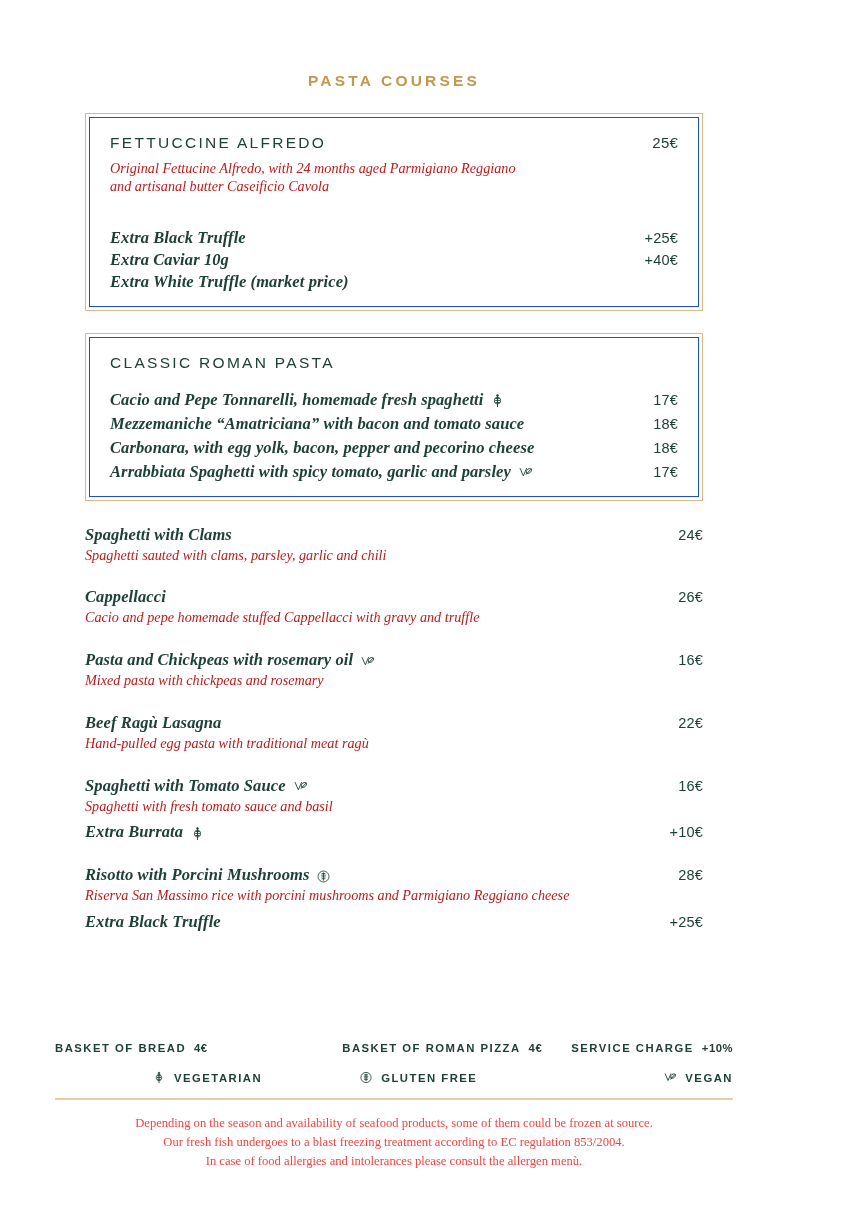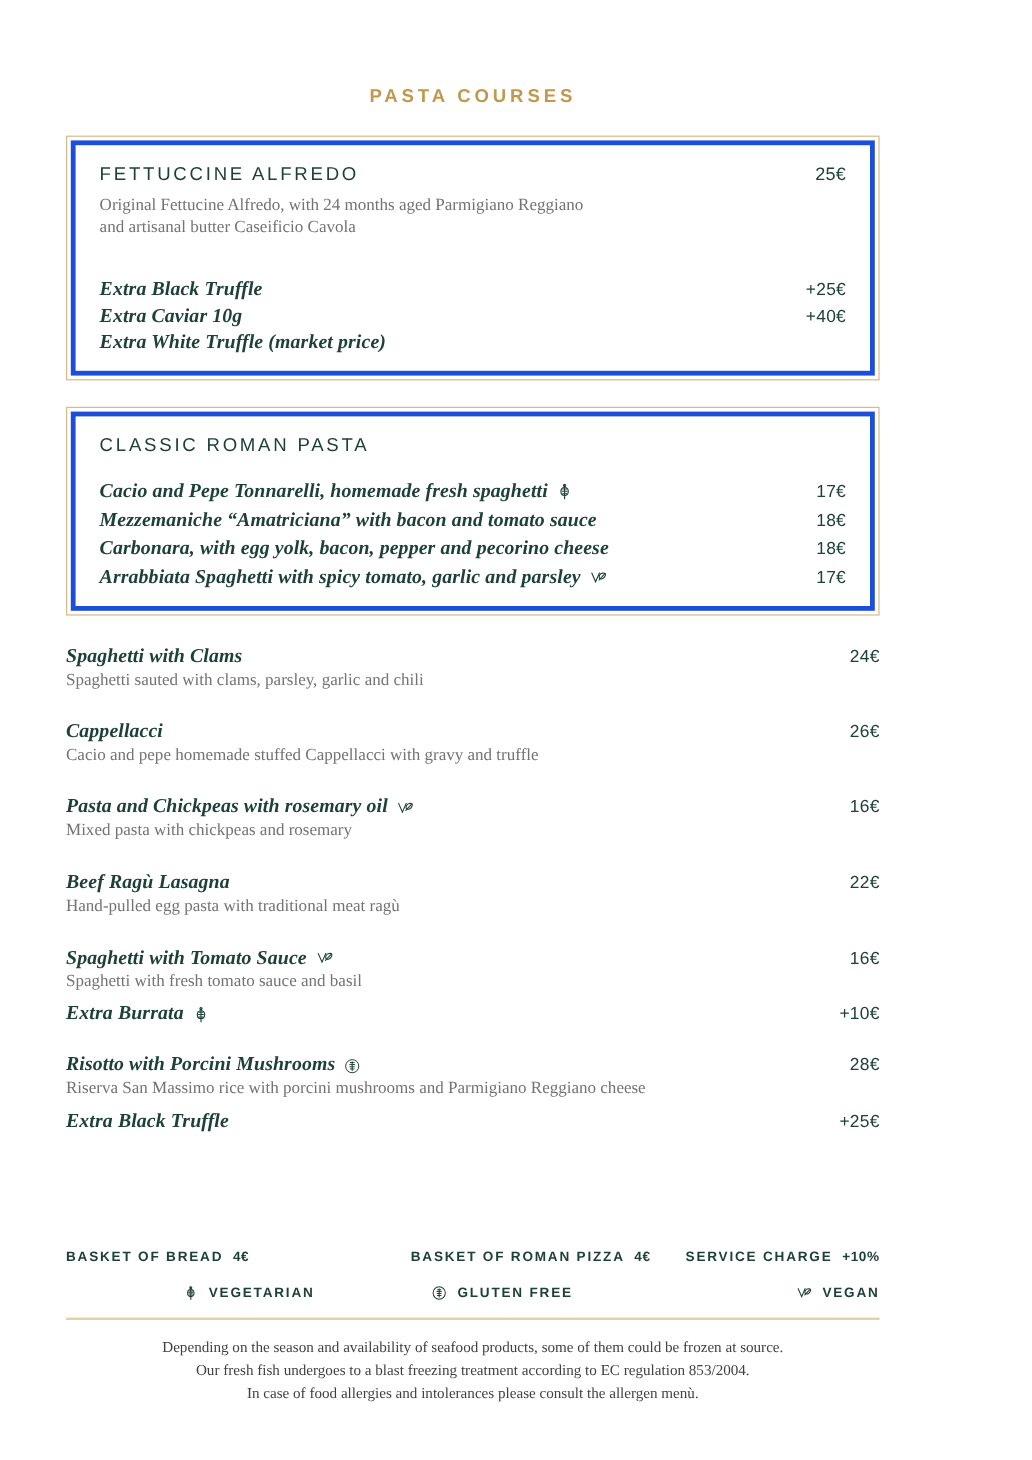--- a/index.html
+++ b/index.html
@@ -12,21 +12,21 @@
     background: #ffffff;
     font-family: "Liberation Serif", serif;
     color: #1d4038;
     overflow: hidden;
   }
   .page {
     position: relative;
     width: 788px;
     height: 1217px;
     box-sizing: border-box;
-    padding: 0 55px;
+    padding: 0 85px;
   }
 
   
   .page-title {
     text-align: center;
     color: #c2974e;
     font-family: "Liberation Sans", sans-serif;
     font-size: 15.5px;
     font-weight: bold;
     letter-spacing: 3.2px;
@@ -34,21 +34,21 @@
     margin: 0 0 23px 0;
   }
 
   
   .framed {
     border: 1px solid #d9b98a;
     padding: 3px;
     margin-bottom: 22px;
   }
   .framed-inner {
-    border: 4px solid #1d4ed8;
+    border: 1px solid #1d4ed8;
     padding: 16px 20px 14px 20px;
   }
   .section-heading {
     font-family: "Liberation Sans", sans-serif;
     font-size: 15.5px;
     font-weight: normal;
     letter-spacing: 2.3px;
     color: #1d4038;
     margin: 0;
     line-height: 1.2;
@@ -76,24 +76,25 @@
     font-family: "Liberation Sans", sans-serif;
     font-size: 14.5px;
     color: #1d4038;
     white-space: nowrap;
     padding-left: 14px;
     letter-spacing: 0.2px;
   }
   .desc {
     font-family: "Liberation Serif", serif;
     font-size: 14.2px;
-    color: #737373;
+    color: #b91c1c;
     margin-top: 1px;
     line-height: 1.32;
     max-width: 640px;
+    font-style: italic;
   }
 
   
   .head-row {
     display: flex;
     align-items: baseline;
     justify-content: space-between;
   }
   .head-row .price {
     font-size: 15px;
@@ -194,21 +195,21 @@
   }
   .sep {
     border: 0;
     border-top: 2px solid #e5cfa8;
     margin: 13px 0 14px 0;
   }
   .fineprint {
     text-align: center;
     font-family: "Liberation Serif", serif;
     font-size: 12.6px;
-    color: #404040;
+    color: #ef4444;
     line-height: 1.5;
   }
   .small-unit {
     letter-spacing: 0.5px;
   }
 </style>
 </head>
 <body>
 
 <div class="page">

